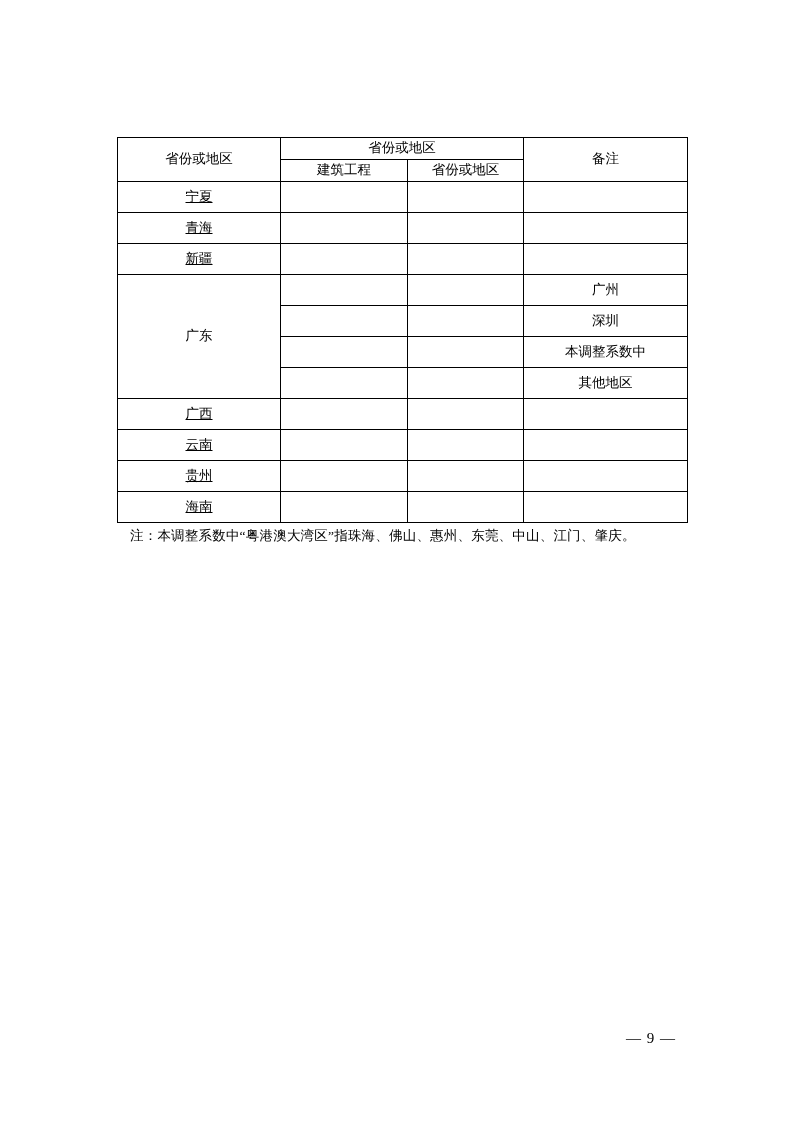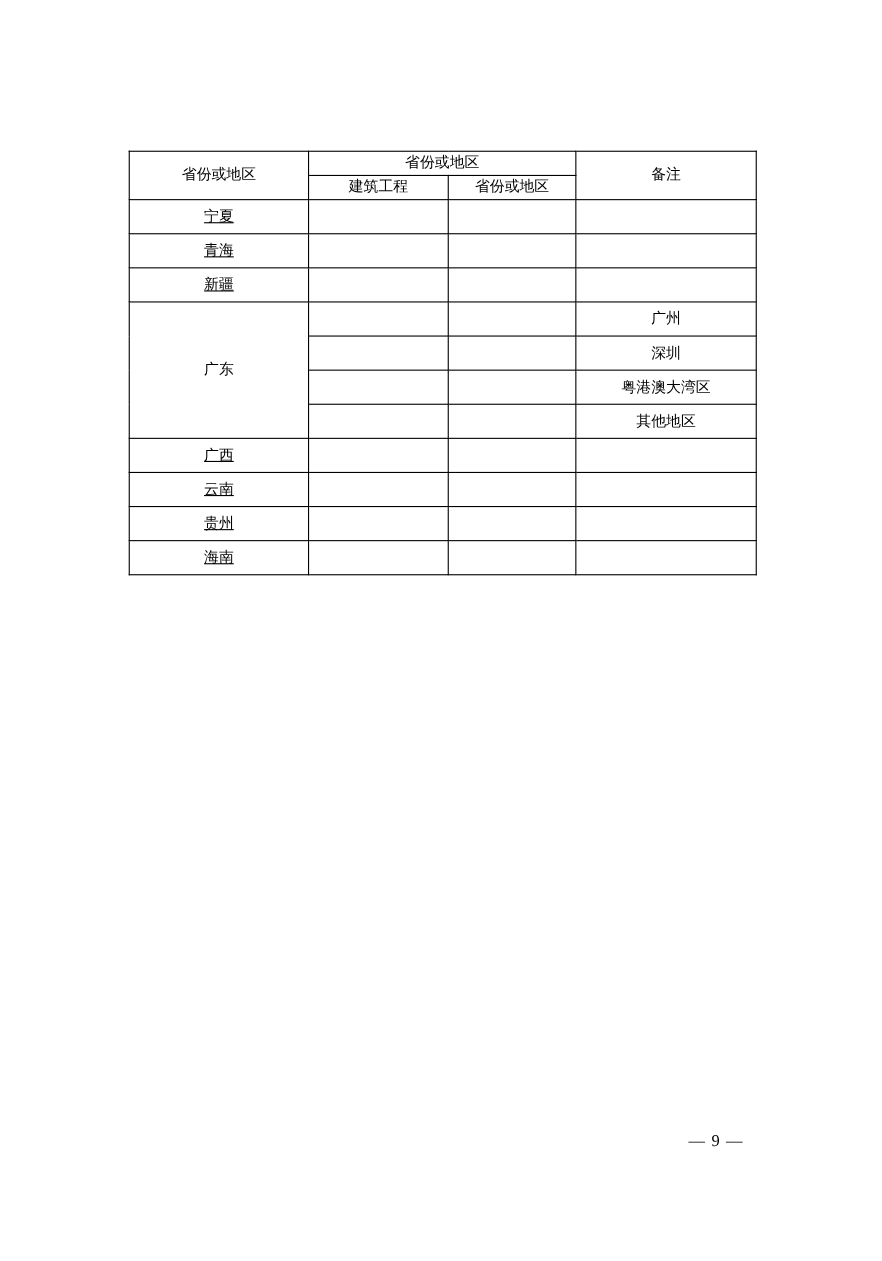--- a/index.html
+++ b/index.html
@@ -132,21 +132,21 @@
           <td>广州</td>
         </tr>
         <tr class="gd-row">
           <td class="blank-cell"></td>
           <td class="blank-cell"></td>
           <td>深圳</td>
         </tr>
         <tr class="gd-row">
           <td class="blank-cell"></td>
           <td class="blank-cell"></td>
-          <td>粤港澳大湾区</td>
+          <td>本调整系数中</td>
         </tr>
         <tr class="gd-row">
           <td class="blank-cell"></td>
           <td class="blank-cell"></td>
           <td>其他地区</td>
         </tr>
 
         <tr class="data-row">
           <td>广西</td>
           <td class="blank-cell"></td>
@@ -168,18 +168,19 @@
         <tr class="data-row">
           <td>海南</td>
           <td class="blank-cell"></td>
           <td class="blank-cell"></td>
           <td class="blank-cell"></td>
         </tr>
       </tbody>
     </table>
   </div>
 
+  <div class="note-line">注：本调整系数中“粤港澳大湾区”指珠海、佛山、惠州、东莞、中山、江门、肇庆。</div>
 
   <div class="page-number">
     <span class="pn-inner">— 9 —</span>
   </div>
 
 </div>
 
 </body></html>

